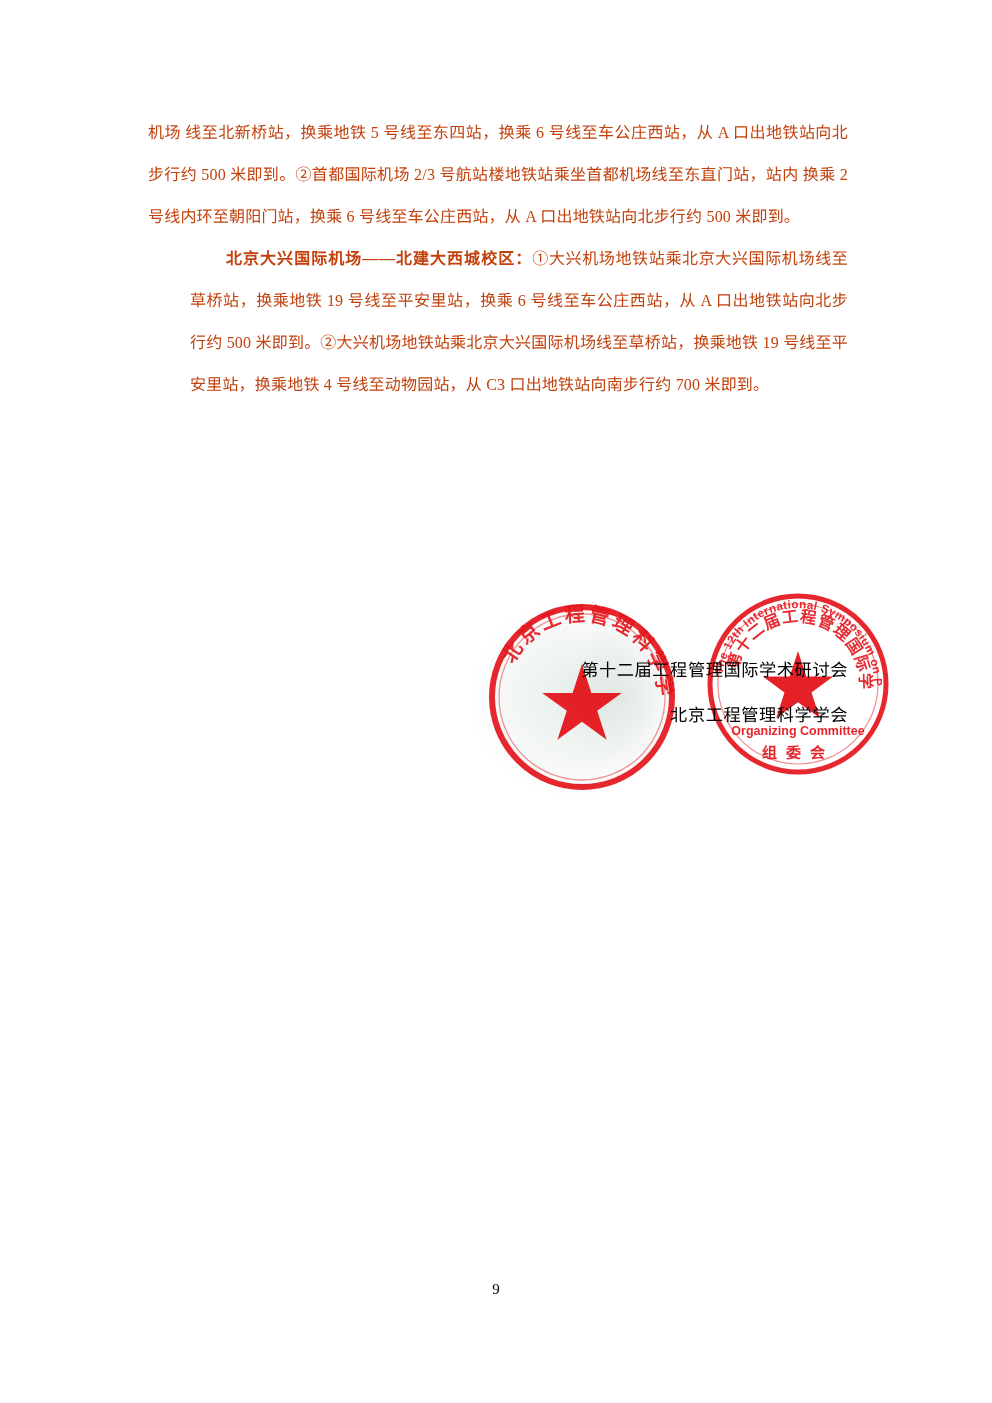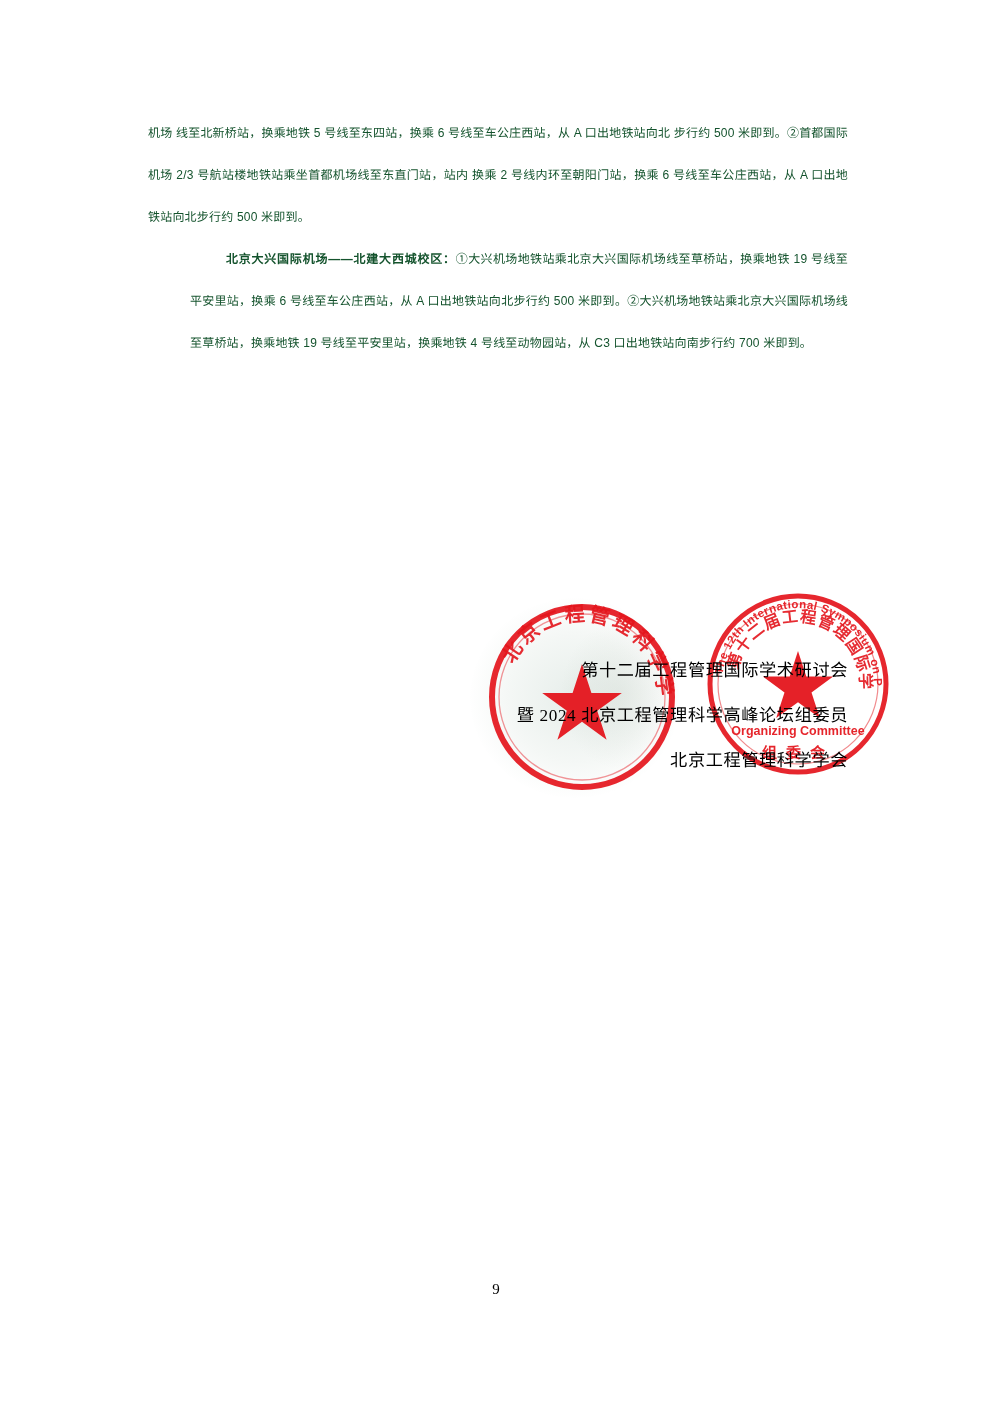--- a/index.html
+++ b/index.html
@@ -21,27 +21,27 @@
 
   
   .doc-body {
     position: absolute;
     left: 148px;
     top: 112px;
     width: 700px;
   }
   .para {
     margin: 0;
-    font-size: 12px;
+    font-size: 16px;
     line-height: 42px;
     text-align: justify;
     text-justify: inter-character;
     letter-spacing: 0.2px;
-    color: #14532d;
-    font-family: Liberation Sans, sans-serif;
+    color: #c2410c;
+    font-family: Liberation Serif, serif;
   }
   .para + .para {
     margin-top: 0;
   }
   .para.indent2 {
     text-indent: 36px;
     margin-left: 42px;
   }
   .bold-lead {
     font-weight: bold;
@@ -157,19 +157,18 @@
         <textPath href="#arcRinner" startOffset="7%">第十二届工程管理国际学术研讨会</textPath>
       </text>
 
       <text x="91" y="142" text-anchor="middle" font-family="'Liberation Sans','DejaVu Sans',sans-serif" font-size="12.5" font-weight="bold" fill="#E4151C" opacity="0.93">Organizing Committee</text>
       <text x="91" y="165" text-anchor="middle" font-family="'Liberation Serif','DejaVu Serif',serif" font-size="15" font-weight="bold" fill="#E4151C" opacity="0.93" letter-spacing="9">组委会</text>
     </svg>
   </div>
 
   <div class="sign-block">
     <div class="sign-line">第十二届工程管理国际学术研讨会</div>
-    <div class="sign-line">暨 2024 北京工程管理科学高峰论坛组委员</div>
     <div class="sign-line">北京工程管理科学学会</div>
   </div>
 
   <div class="page-number">9</div>
 
 </div>
 
 </body></html>

